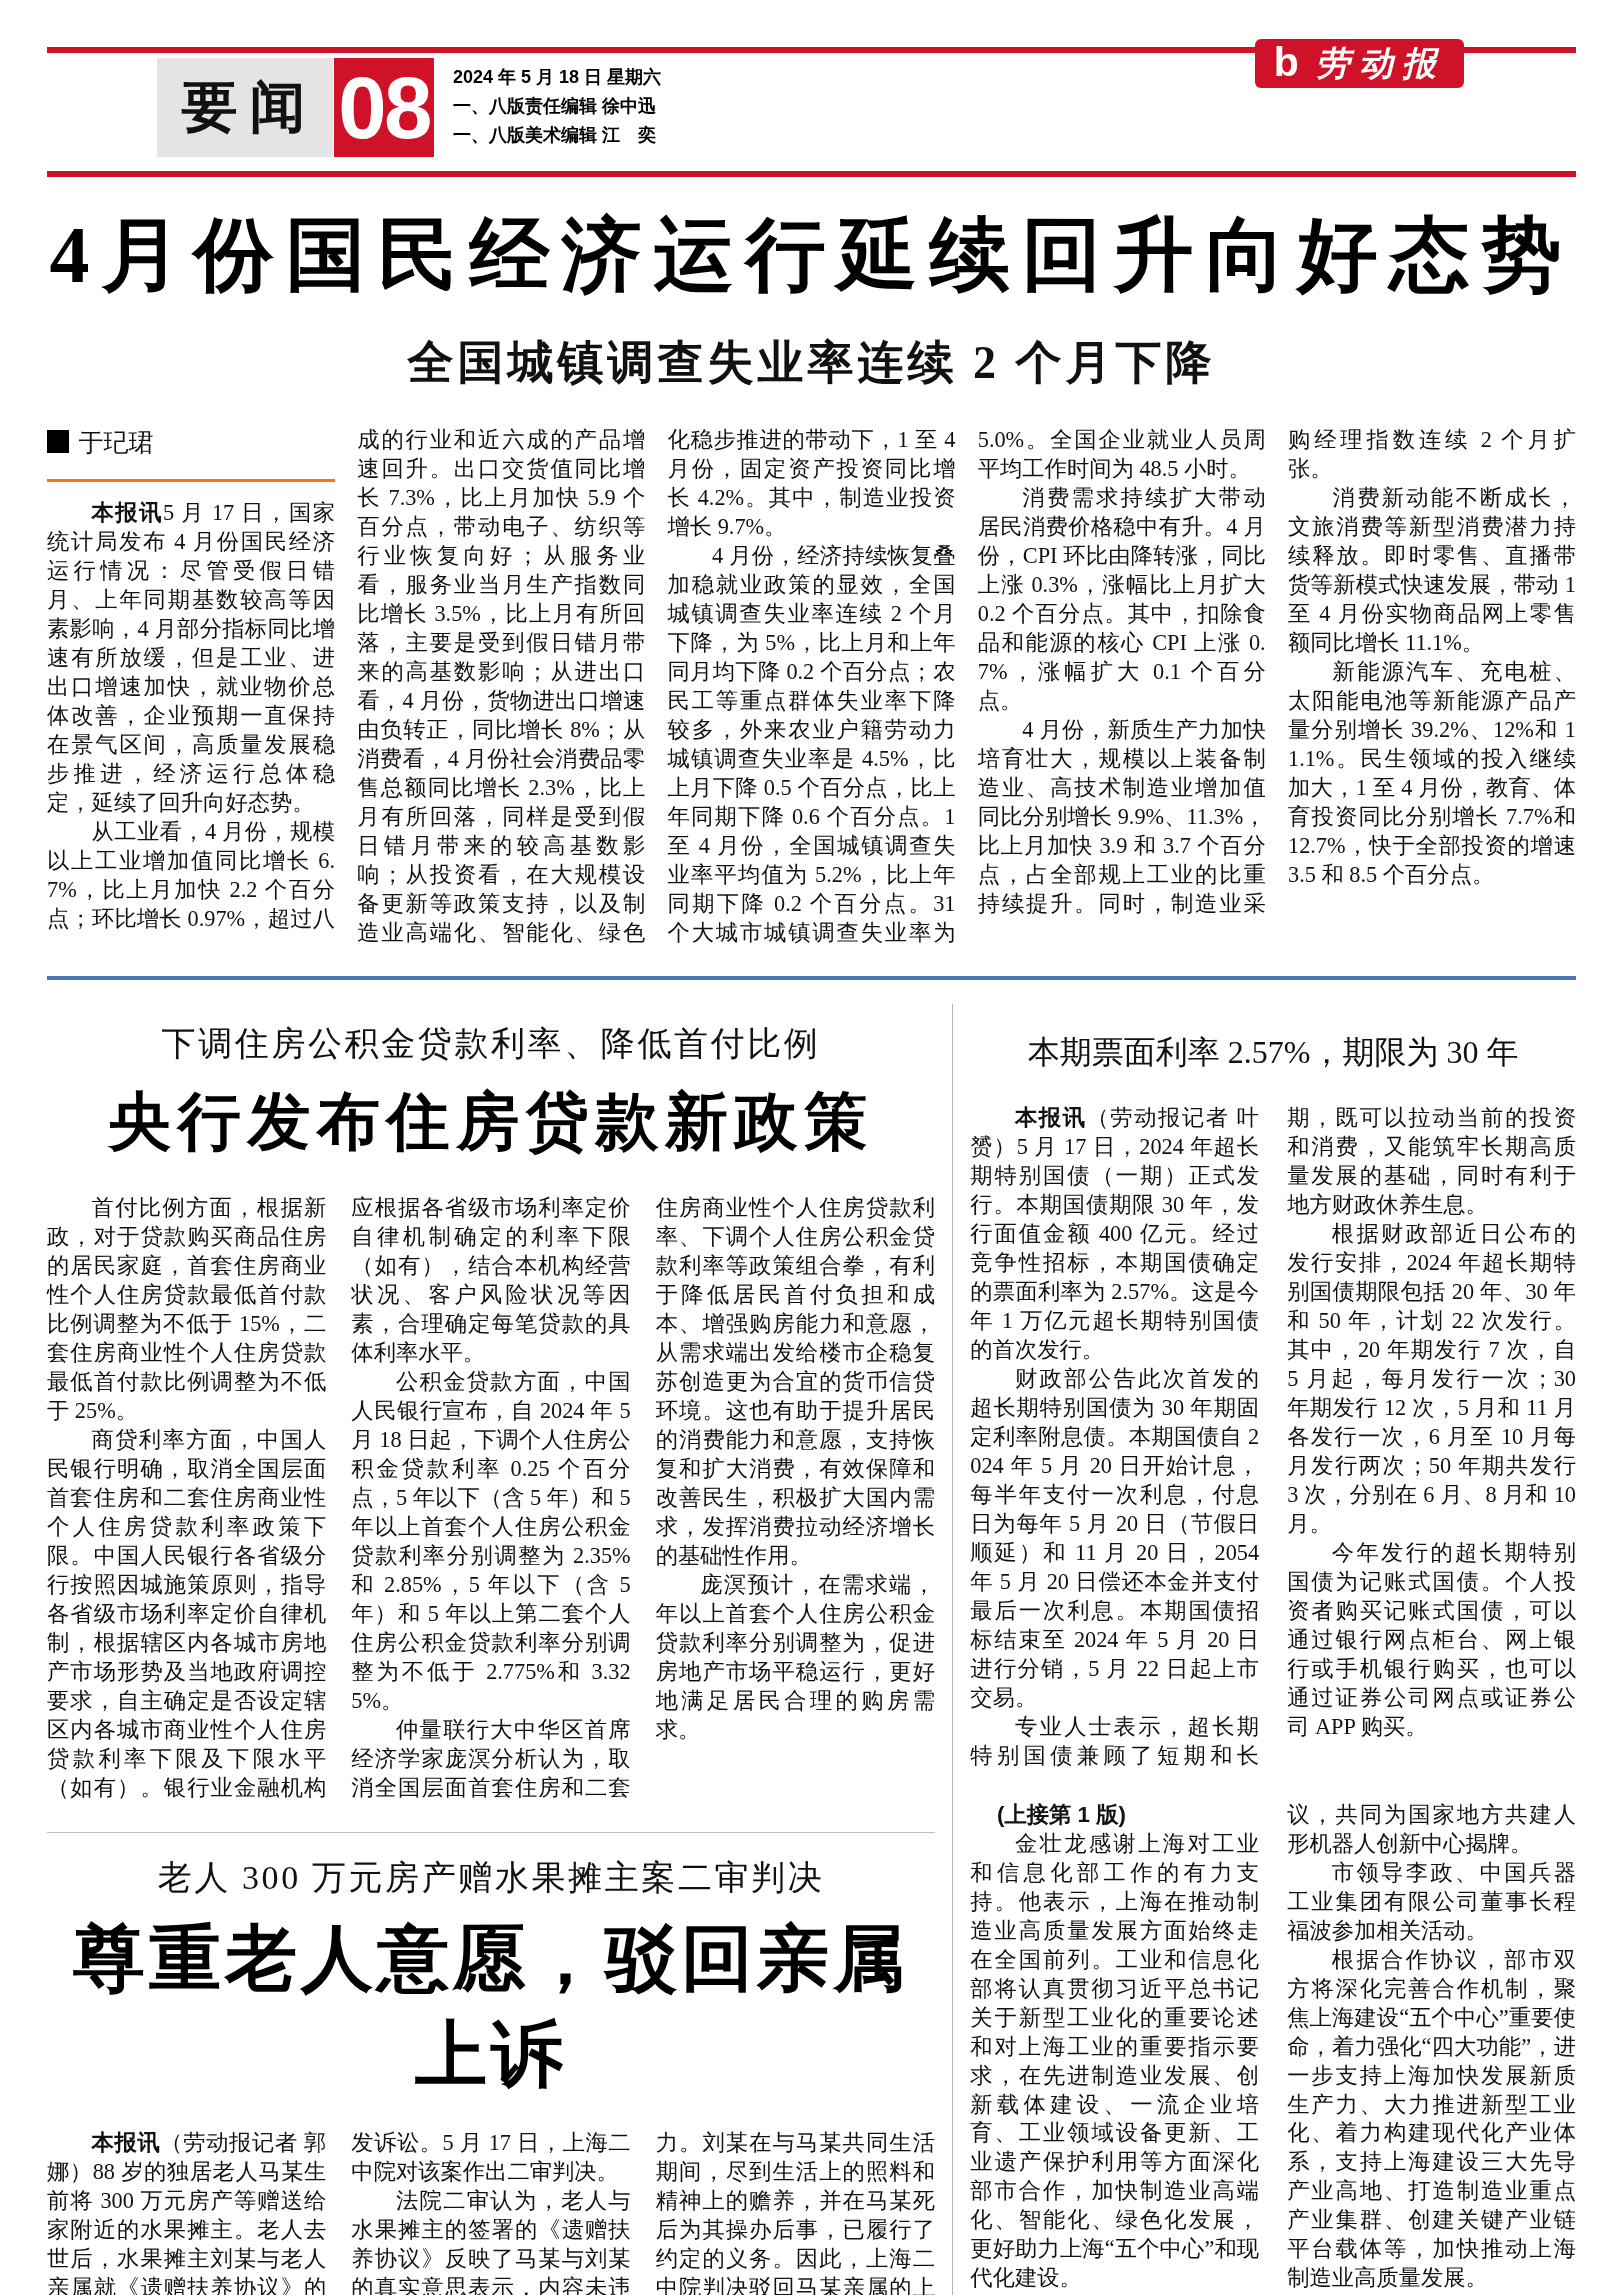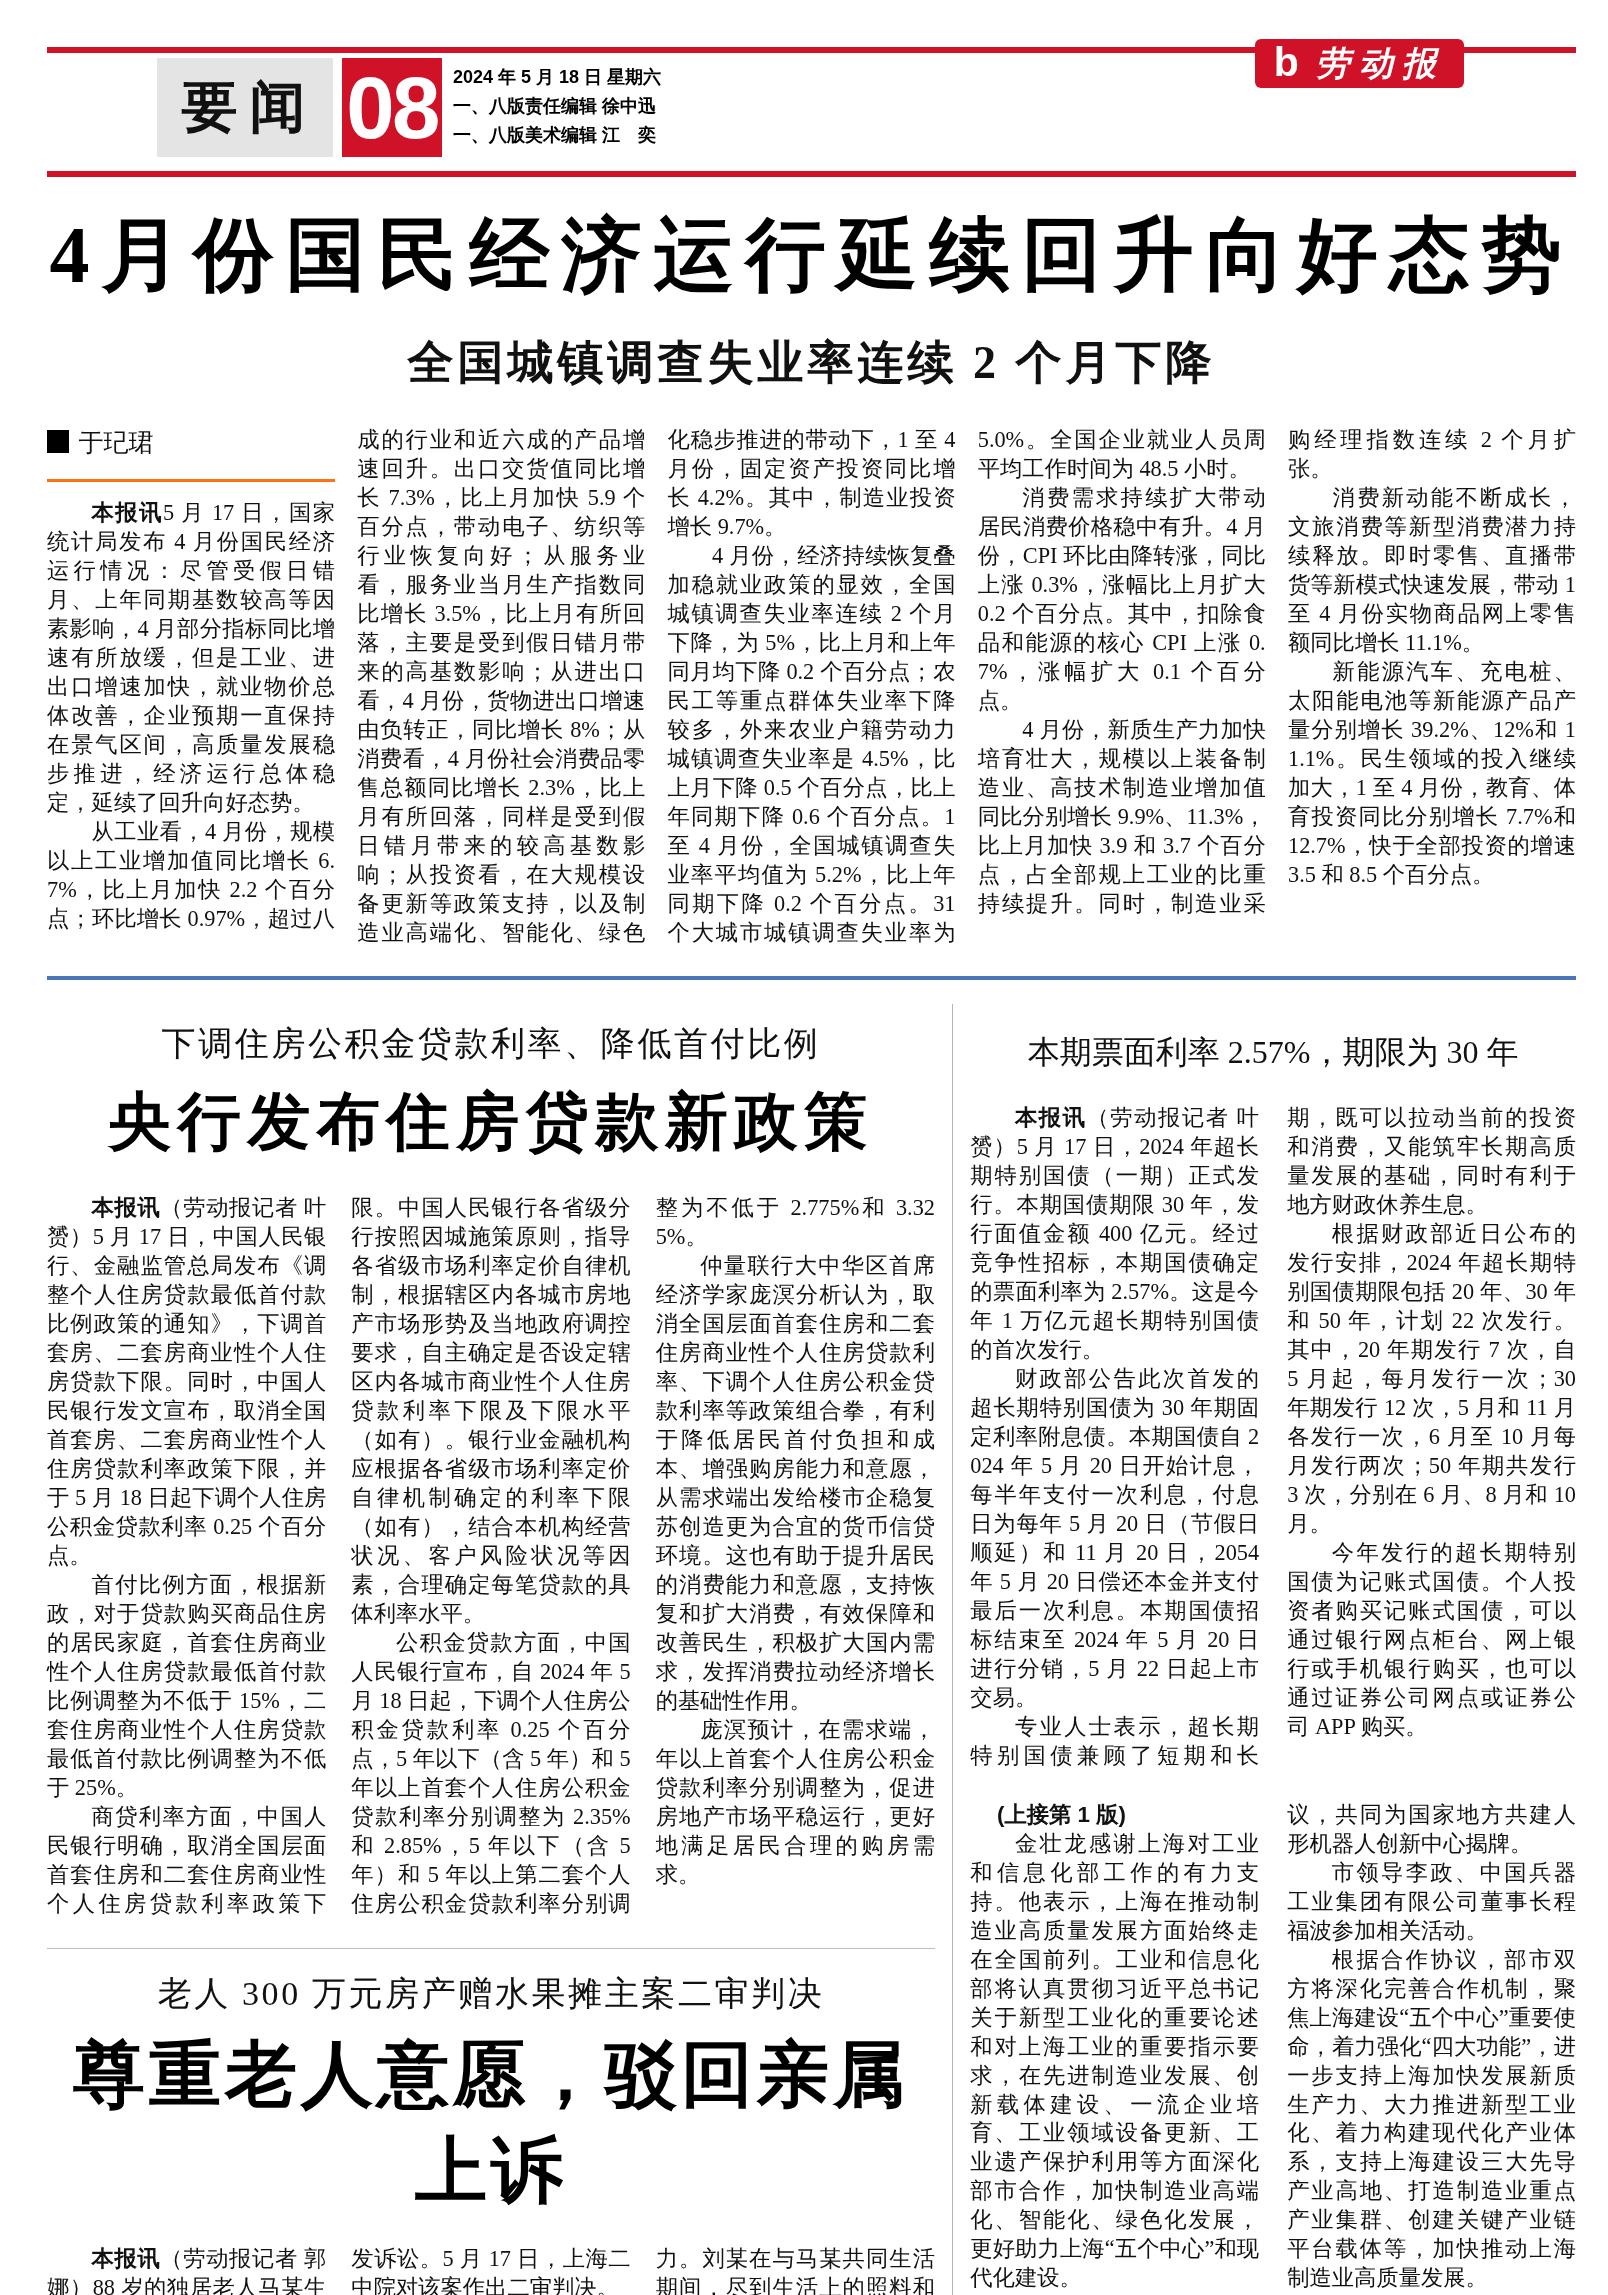--- a/index.html
+++ b/index.html
@@ -15,21 +15,21 @@
   .masthead { position:relative; height:164px; }
   .rule-red { position:absolute; left:0; right:0; height:6px; background:var(--red); }
   .rule-red.top { top:47px; }
   .rule-red.bottom { top:154px; }
   .section-box {
     position:absolute; left:110px; top:58px; width:176px; height:99px;
     background:#e4e4e4; display:flex; align-items:center; justify-content:center;
     font-size:56px; font-weight:700; letter-spacing:12px; padding-left:9.2px;
   }
   .pagenum-box {
-    position:absolute; left:295px; top:58px; width:100px; height:99px;
+    position:absolute; left:287px; top:58px; width:100px; height:99px;
     background:var(--red); color:#fff; display:flex; align-items:center; justify-content:center;
     font-family:"Liberation Sans","DejaVu Sans",sans-serif; font-weight:900; font-size:87px;
     letter-spacing:-2.6px;
   }
   .edition-info {
     position:absolute; left:406px; top:63px;
     font-family:"Liberation Sans","DejaVu Sans",sans-serif;
     font-size:18px; line-height:1.6; font-weight:600; color:#000;
   }
   .brand-box {
@@ -137,21 +137,20 @@
   <div class="blue-rule"></div>
 
   <div class="bottom">
 
     <div class="bottom-left">
 
       <section class="housing-section">
         <div class="kicker">下调住房公积金贷款利率、降低首付比例</div>
         <h2 class="sec-headline housing-headline">央行发布住房贷款新政策</h2>
         <div class="housing-body body-text">
-          <p><span class="intro-label">本报讯</span><span>（劳动报记者 叶赟）5 月 17 日，中国人民银行、金融监管总局发布《调整个人住房贷款最低首付款比例政策的通知》，下调首套房、二套房商业性个人住房贷款下限。同时，中国人民银行发文宣布，取消全国首套房、二套房商业性个人住房贷款利率政策下限，并于 5 月 18 日起下调个人住房公积金贷款利率 0.25 个百分点。</span></p>
           <p>首付比例方面，根据新政，对于贷款购买商品住房的居民家庭，首套住房商业性个人住房贷款最低首付款比例调整为不低于 15%，二套住房商业性个人住房贷款最低首付款比例调整为不低于 25%。</p>
           <p>商贷利率方面，中国人民银行明确，取消全国层面首套住房和二套住房商业性个人住房贷款利率政策下限。中国人民银行各省级分行按照因城施策原则，指导各省级市场利率定价自律机制，根据辖区内各城市房地产市场形势及当地政府调控要求，自主确定是否设定辖区内各城市商业性个人住房贷款利率下限及下限水平（如有）。银行业金融机构应根据各省级市场利率定价自律机制确定的利率下限（如有），结合本机构经营状况、客户风险状况等因素，合理确定每笔贷款的具体利率水平。</p>
           <p>公积金贷款方面，中国人民银行宣布，自 2024 年 5 月 18 日起，下调个人住房公积金贷款利率 0.25 个百分点，5 年以下（含 5 年）和 5 年以上首套个人住房公积金贷款利率分别调整为 2.35%和 2.85%，5 年以下（含 5 年）和 5 年以上第二套个人住房公积金贷款利率分别调整为不低于 2.775%和 3.325%。</p>
           <p>仲量联行大中华区首席经济学家庞溟分析认为，取消全国层面首套住房和二套住房商业性个人住房贷款利率、下调个人住房公积金贷款利率等政策组合拳，有利于降低居民首付负担和成本、增强购房能力和意愿，从需求端出发给楼市企稳复苏创造更为合宜的货币信贷环境。这也有助于提升居民的消费能力和意愿，支持恢复和扩大消费，有效保障和改善民生，积极扩大国内需求，发挥消费拉动经济增长的基础性作用。</p>
           <p>庞溟预计，在需求端，年以上首套个人住房公积金贷款利率分别调整为，促进房地产市场平稳运行，更好地满足居民合理的购房需求。</p>
         </div>
       </section>
 
       <section class="fruit-section">
         <div class="kicker">老人 300 万元房产赠水果摊主案二审判决</div>

